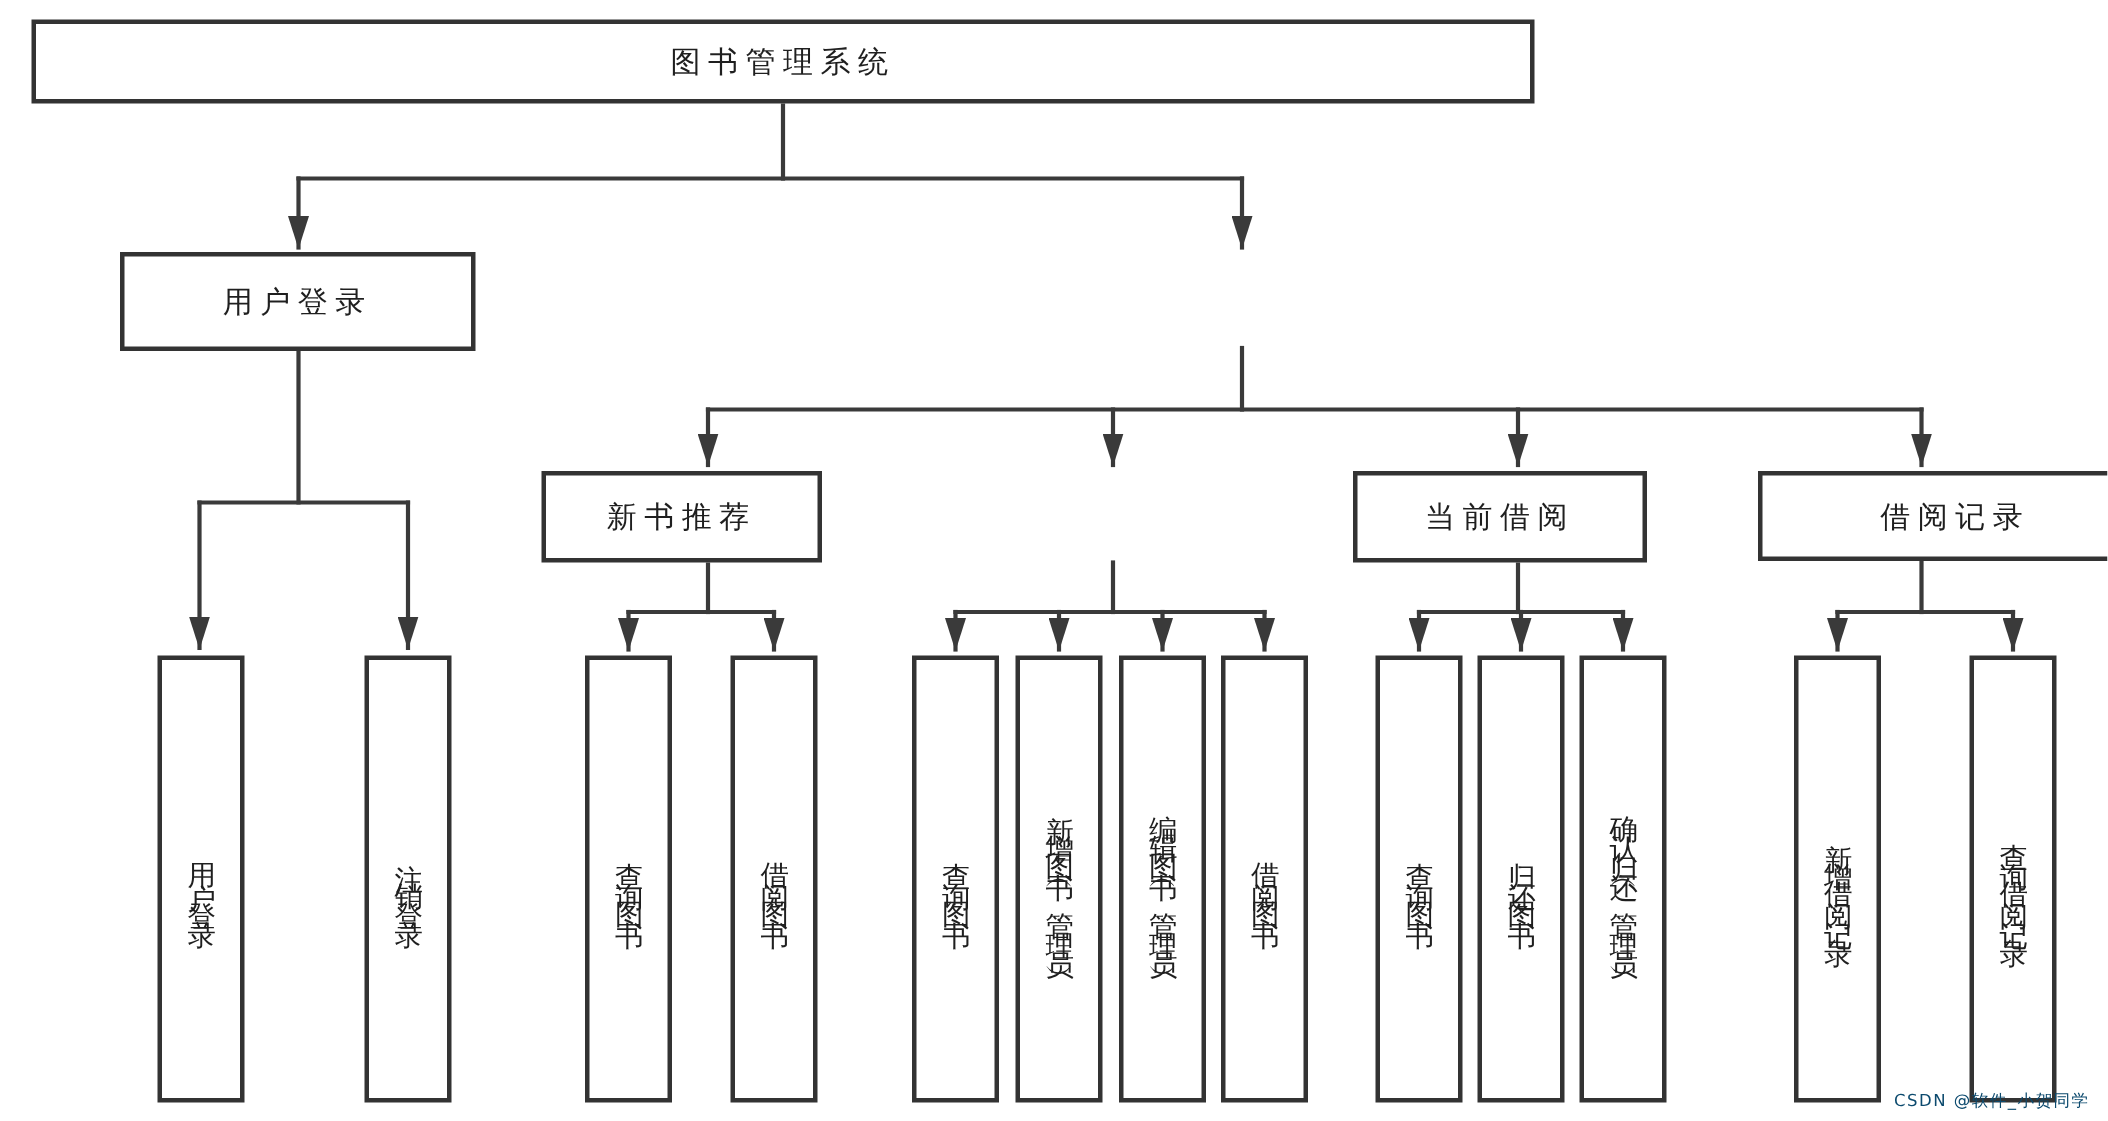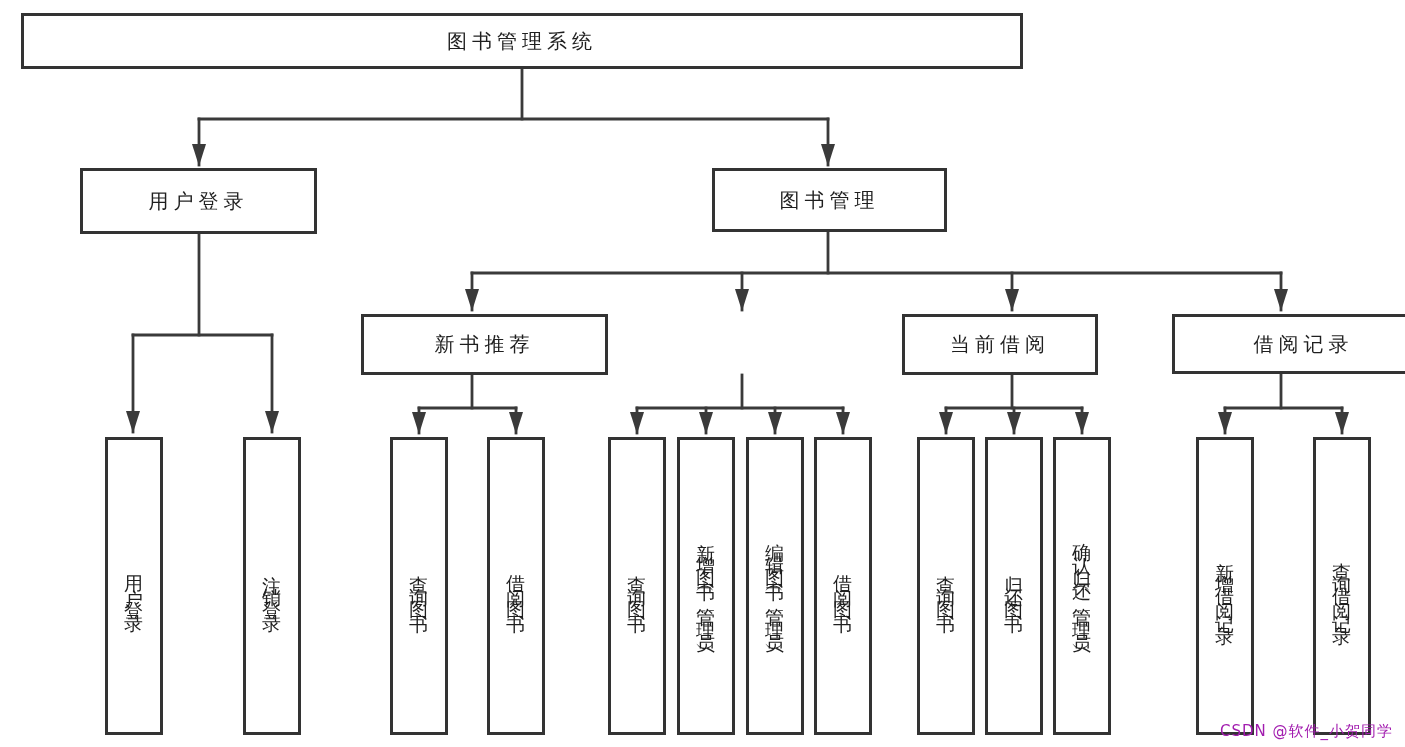--- a/index.html
+++ b/index.html
@@ -14,21 +14,21 @@
     border:3px solid #333333; background:#ffffff;
     display:flex; align-items:center; justify-content:center;
   }
   .h .lbl { font-size:20px; letter-spacing:5px; white-space:nowrap; }
   .v .lbl {
     writing-mode:vertical-rl; text-orientation:mixed;
     font-size:19px; letter-spacing:13px; line-height:1; white-space:nowrap;
   }
   .watermark {
     position:absolute; right:12px; bottom:6px;
-    font-size:15px; letter-spacing:1px; color:#a21caf; z-index:3;margin-top:27px;
+    font-size:11px; letter-spacing:1px; color:#0c4a6e; z-index:3;margin-top:27px;
   }
 </style>
 </head>
 <body>
 
 <div class="stage">
 
   <svg class="wires" width="1405" height="747" viewBox="0 0 1405 747">
     <defs>
       <marker id="arw" viewBox="0 0 22 14" refX="21" refY="7" markerWidth="22" markerHeight="14" markerUnits="userSpaceOnUse" orient="auto">
@@ -79,25 +79,22 @@
     </g>
   </svg>
 
   <div class="box h" style="left:21px;top:13px;width:1002px;height:56px">
     <span class="lbl">图书管理系统</span>
   </div>
 
   <div class="box h" style="left:80px;top:168px;width:237px;height:66px">
     <span class="lbl">用户登录</span>
   </div>
-  <div class="box h" style="left:712px;top:168px;width:235px;height:64px">
-    <span class="lbl">图书管理</span>
-  </div>
 
-  <div class="box h" style="left:361px;top:314px;width:247px;height:61px">
+  <div class="box h" style="left:361px;top:314px;width:187px;height:61px">
     <span class="lbl">新书推荐</span>
   </div>
   <div class="box h" style="left:902px;top:314px;width:196px;height:61px">
     <span class="lbl">当前借阅</span>
   </div>
   <div class="box h" style="left:1172px;top:314px;width:263px;height:60px">
     <span class="lbl">借阅记录</span>
   </div>
 
   <div class="box v" style="left:105px;top:437px;width:58px;height:298px">

